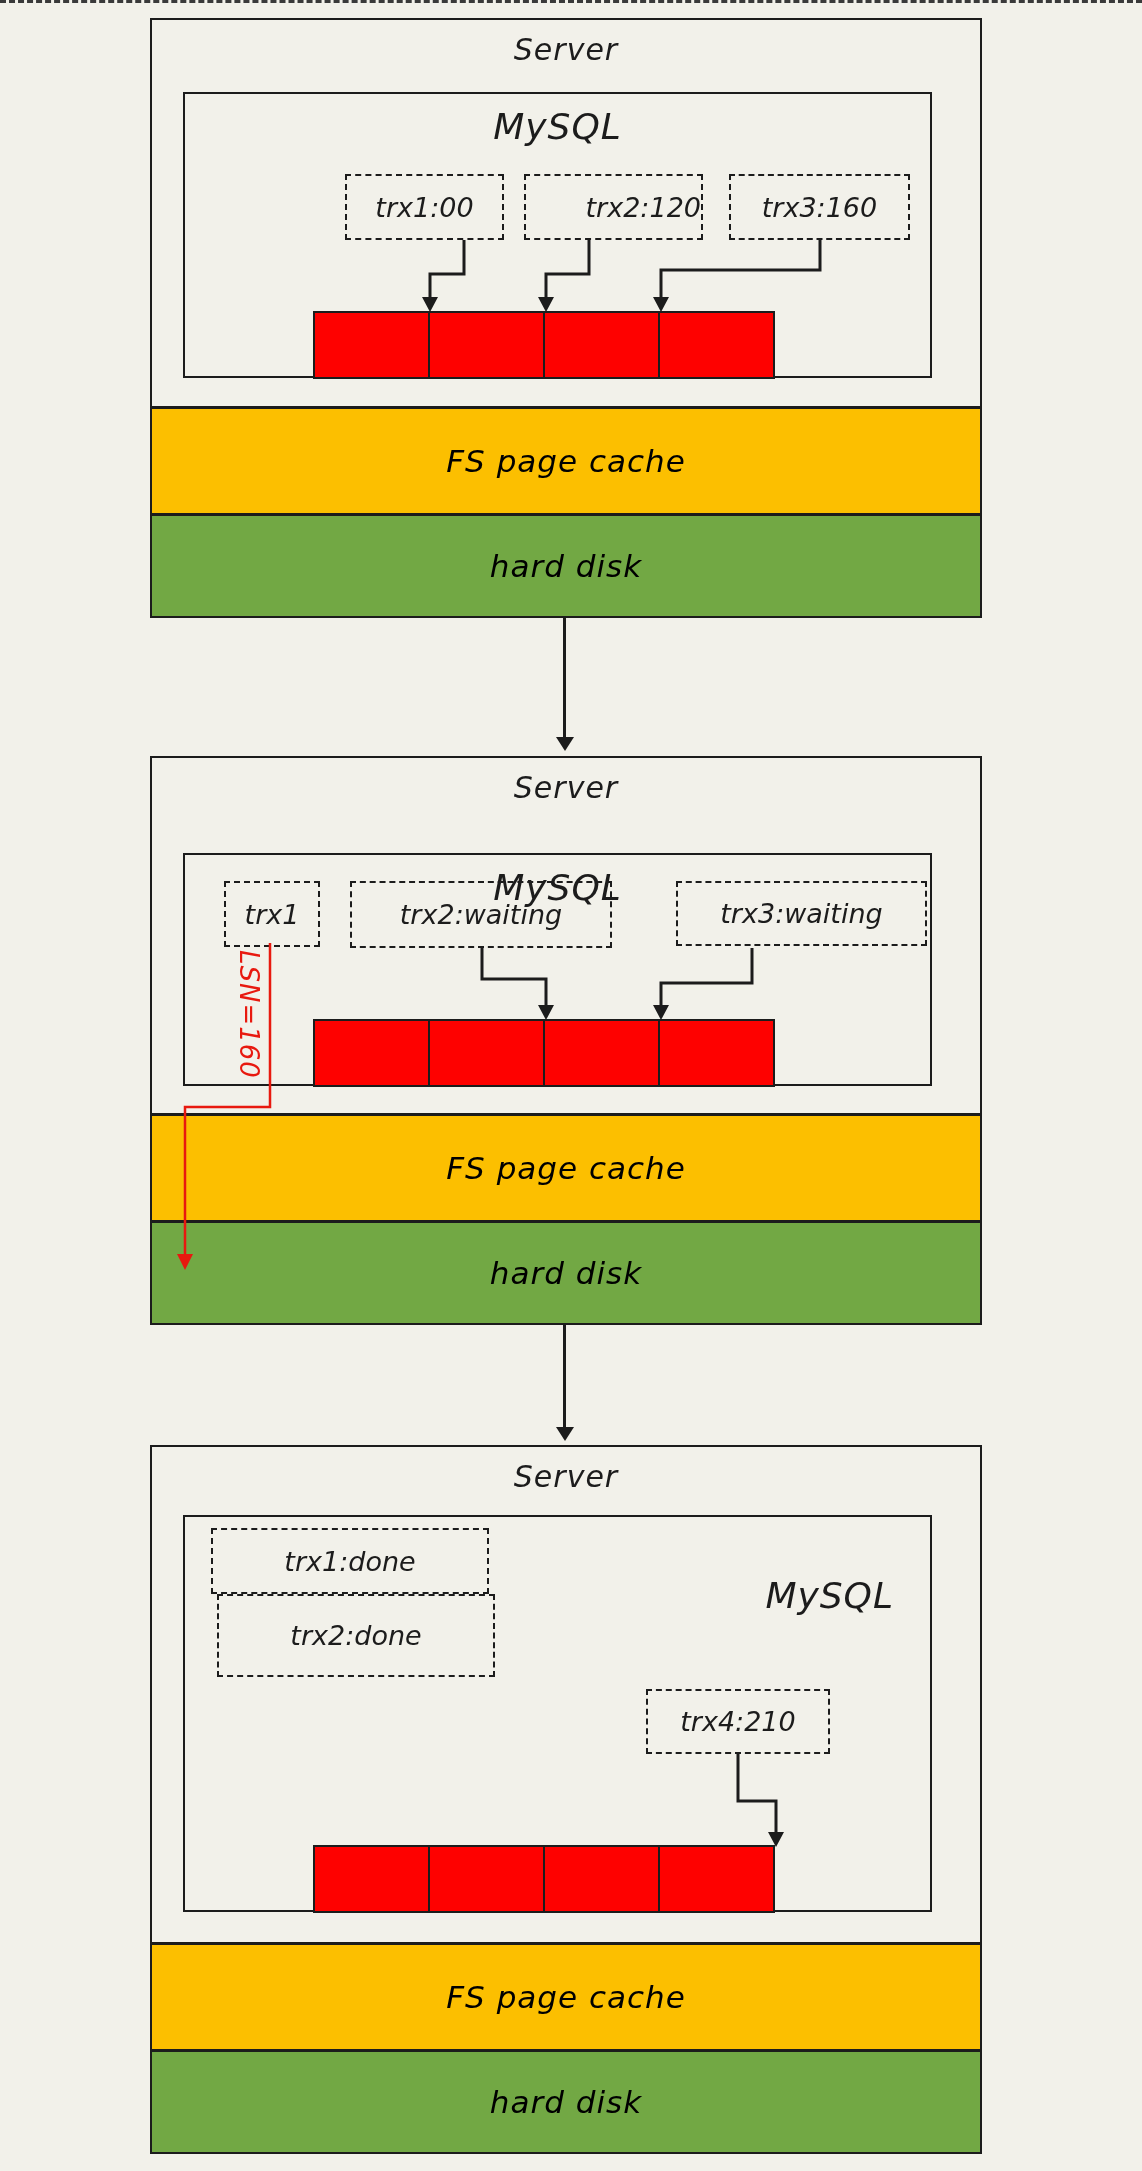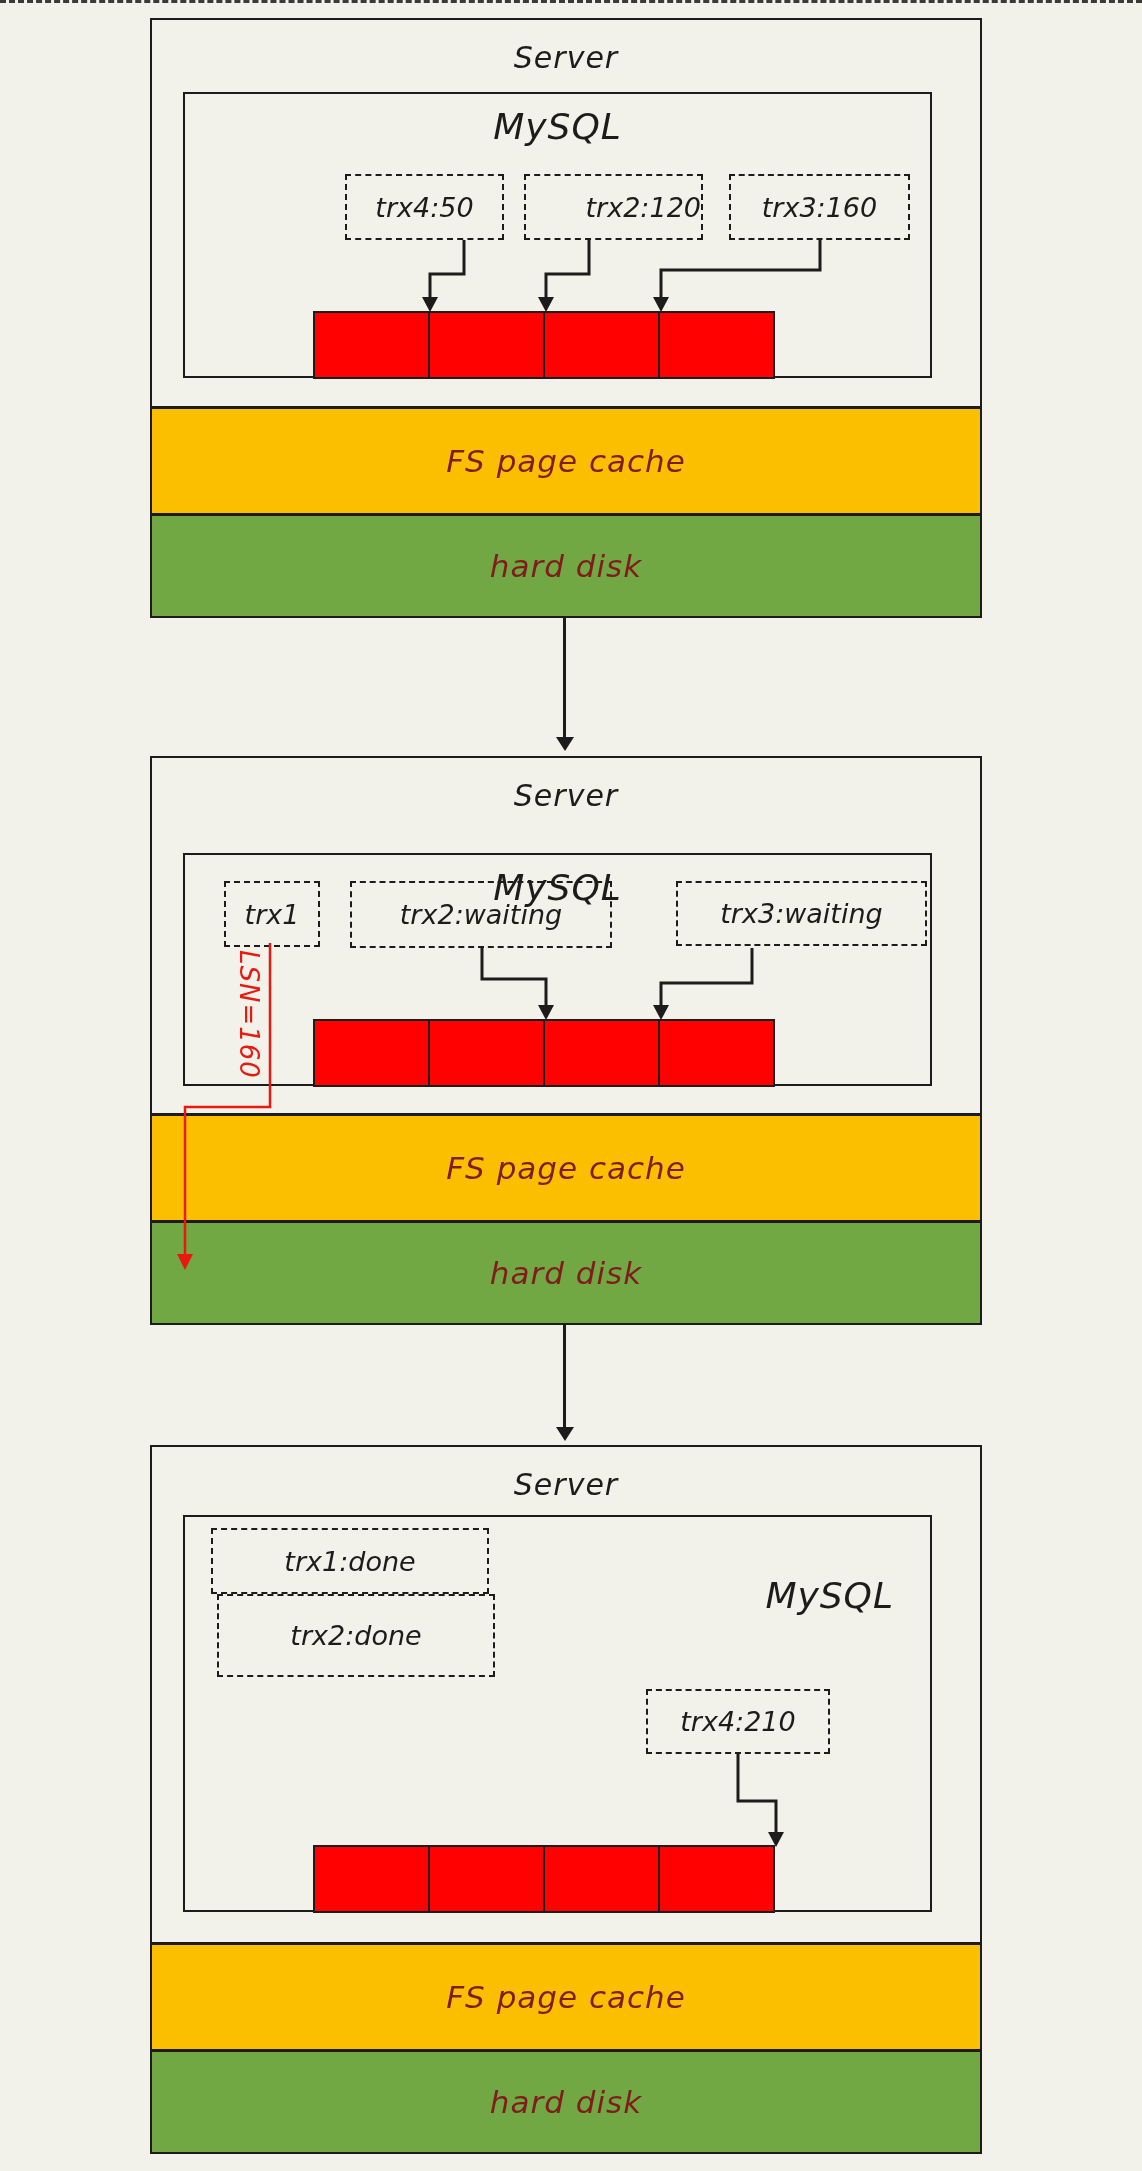--- a/index.html
+++ b/index.html
@@ -8,21 +8,21 @@
     font-family:"DejaVu Sans",sans-serif;font-style:italic;color:#1c1c1c;overflow:hidden;
   }
   .top-dashed{position:absolute;left:0;top:0;width:100%;height:0;border-top:3px dashed #3a3a3a;}
   .panel{
     position:absolute;left:150px;width:832px;
     border:2.5px solid #1c1c1c;box-sizing:border-box;
     display:flex;flex-direction:column;background:#f2f1ea;
   }
   .white-area{position:relative;flex:1 1 auto;}
   .server-label{
-    position:absolute;left:0;right:0;top:20px;text-align:center;
+    position:absolute;left:0;right:0;top:12px;text-align:center;
     font-size:30px;letter-spacing:1px;
   }
   .mysql-box{
     position:absolute;border:2.5px solid #1c1c1c;box-sizing:border-box;
     left:31px;width:749px;
   }
   .mysql-label{position:absolute;font-size:36px;letter-spacing:1px;}
   .mysql-label.center{left:0;right:0;top:12px;text-align:center;}
   .mysql-label.right{right:36px;top:58px;text-align:right;}
   .trx-box{
@@ -33,21 +33,21 @@
   .redo-bar{
     position:absolute;left:128px;bottom:-2.5px;width:462px;height:68px;
     border:2.5px solid #1c1c1c;box-sizing:border-box;background:#fe0100;
     display:flex;
   }
   .redo-seg{flex:1 1 0;border-right:2px solid #1c1c1c;}
   .redo-seg:last-child{border-right:none;}
   .arrow-layer{position:absolute;left:0;top:0;pointer-events:none;}
   .band{
     position:relative;flex:0 0 auto;display:flex;align-items:center;justify-content:center;
-    border-top:3px solid #1c1c1c;color:#7f1d1d;font-size:31px;letter-spacing:1px;
+    border-top:3px solid #1c1c1c;color:#000000;font-size:31px;letter-spacing:1px;
   }
   .band.yellow{height:104px;background:#fcbf00;}
   .band.green{height:100px;background:#72a844;}
   .connector{position:absolute;left:563px;width:3px;background:#1c1c1c;}
   .connector::after{
     content:"";position:absolute;left:-7.5px;bottom:-13px;width:0;height:0;
     border-left:9px solid transparent;border-right:9px solid transparent;
     border-top:14px solid #1c1c1c;
   }
   .panel-overlay{position:absolute;left:0;top:0;width:100%;height:100%;pointer-events:none;}
@@ -63,21 +63,21 @@
 
   <div class="top-dashed"></div>
 
   <div class="panel" style="top:18px;height:600px;">
     <div class="white-area">
       <div class="server-label">Server</div>
       <div class="mysql-box" style="top:72px;height:286px;">
         <div class="mysql-label center">MySQL</div>
 
         <div class="trx-box" style="left:160px;top:80px;width:159px;height:66px;">
-          <span>trx4:50</span>
+          <span>trx1:00</span>
         </div>
         <div class="trx-box" style="left:339px;top:80px;width:179px;height:66px;justify-content:flex-end;">
           <span>trx2:120</span>
         </div>
         <div class="trx-box" style="left:544px;top:80px;width:181px;height:66px;">
           <span>trx3:160</span>
         </div>
 
         <svg class="arrow-layer" width="749" height="286" viewBox="0 0 749 286">
           <path d="M279 146 L279 180 L245 180 L245 211" fill="none" stroke="#1c1c1c" stroke-width="3"></path>

